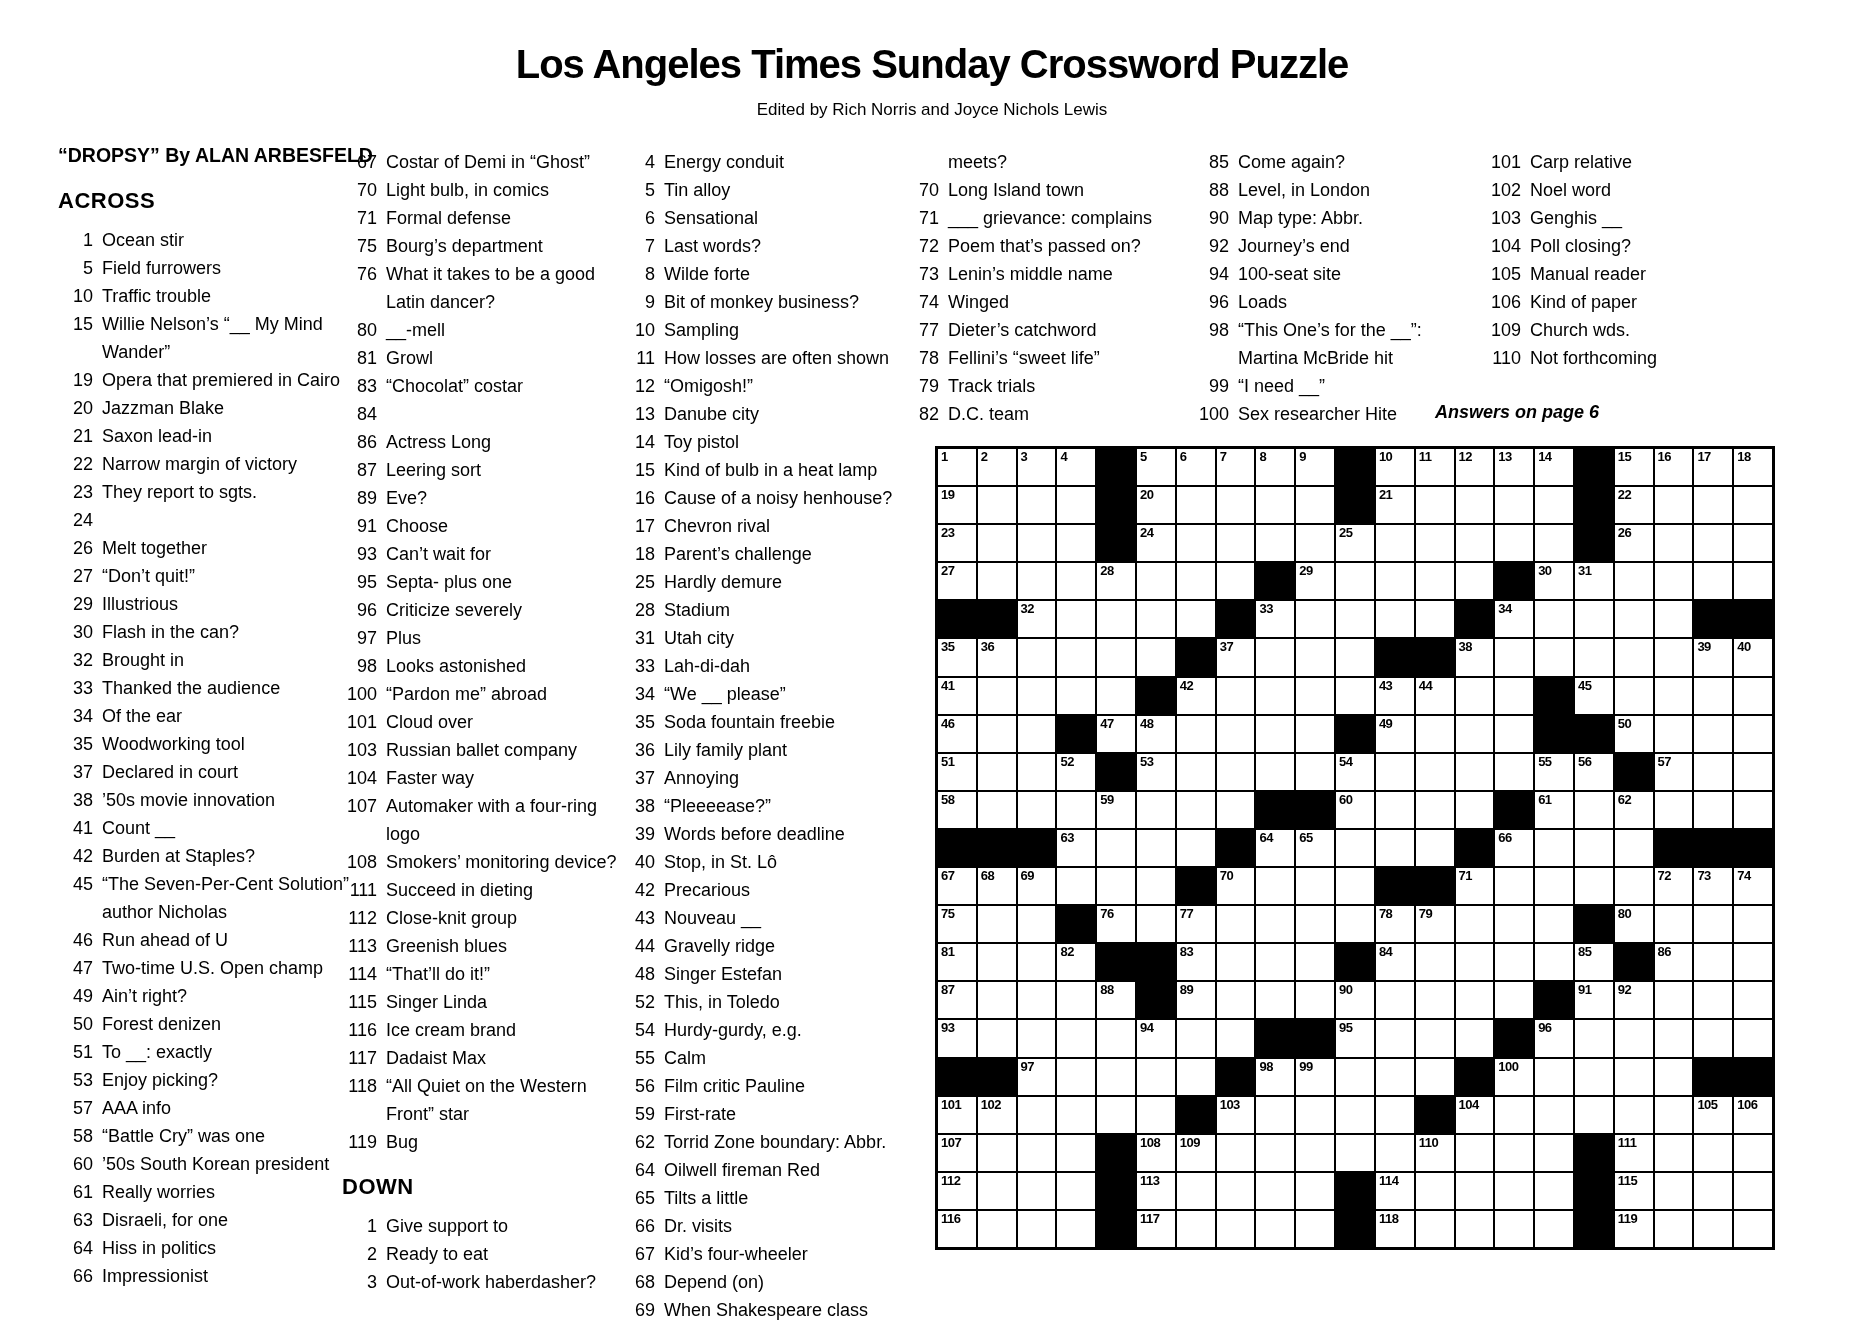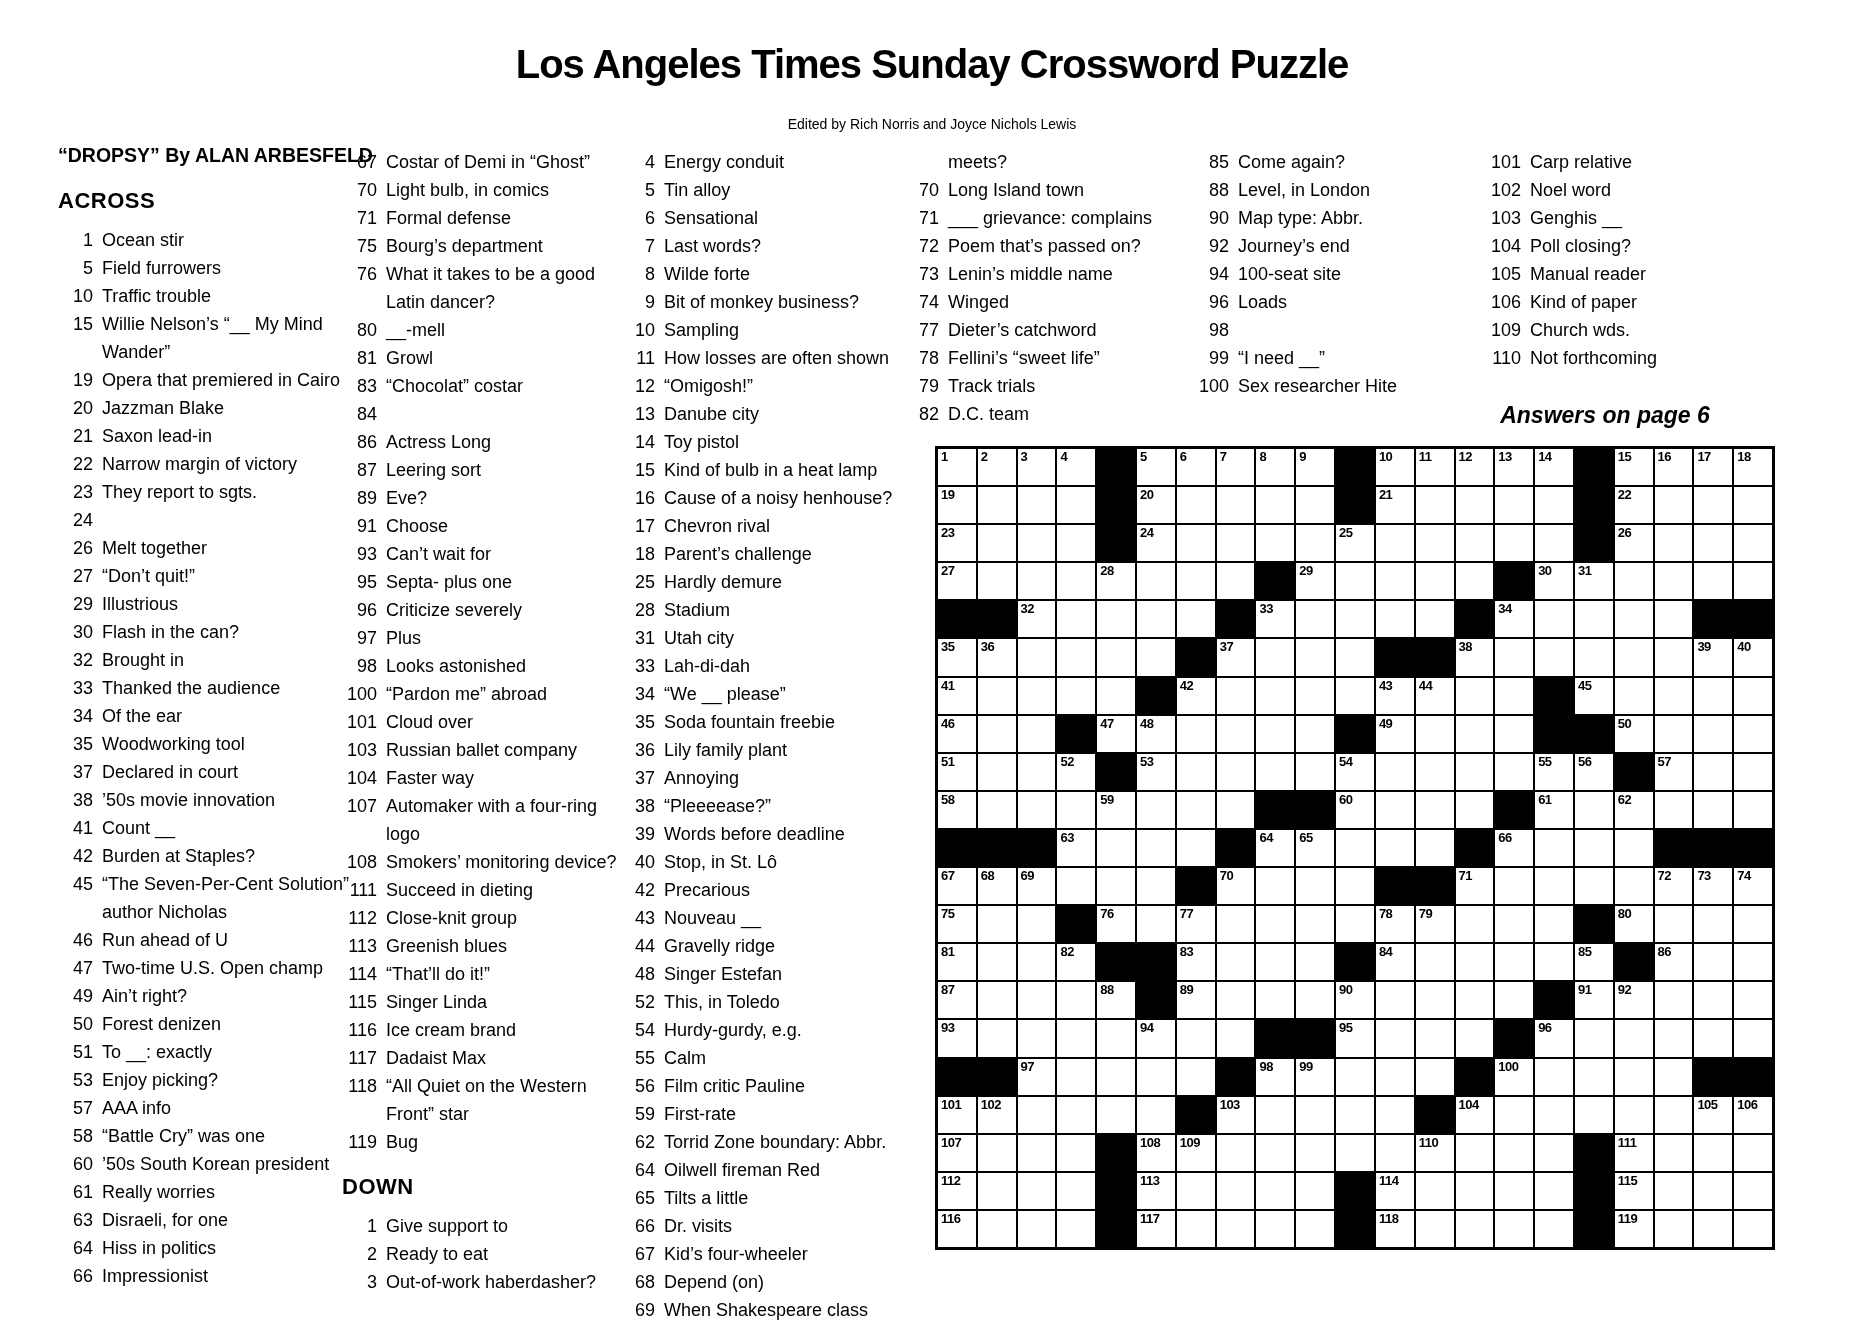--- a/index.html
+++ b/index.html
@@ -1,31 +1,31 @@
 <!DOCTYPE html>
 <html><head>
 <meta charset="utf-8">
 <style>
   html,body{margin:0;padding:0;background:#fff;}
   body{width:1864px;height:1342px;position:relative;font-family:"Liberation Sans","DejaVu Sans",sans-serif;color:#000;overflow:hidden;}
   #title{position:absolute;top:42px;left:0;width:100%;text-align:center;font-size:40px;font-weight:bold;letter-spacing:-1px;}
-  #subtitle{position:absolute;top:116px;left:0;width:100%;text-align:center;font-size:14px;}
+  #subtitle{position:absolute;top:100px;left:0;width:100%;text-align:center;font-size:17px;}
   .col{position:absolute;top:148px;}
   #col1{left:56px;width:300px;top:140px;}
   #col2{left:340px;width:294px;}
   #col3{left:618px;width:298px;}
   #col4{left:902px;width:262px;}
   #col5{left:1192px;width:256px;}
   #col6{left:1484px;width:262px;}
   .clue{display:flex;font-size:18px;line-height:28px;}
   .clue .n{width:46px;text-align:right;padding-right:9px;box-sizing:border-box;flex:none;}
   .clue .t{flex:1;}
   .byline{font-weight:bold;font-size:19.5px;line-height:30px;padding-left:2px;white-space:nowrap;}
   .section{font-weight:bold;font-size:22px;line-height:30px;margin:16px 0 10px 2px;letter-spacing:.5px;}
-  #answers-note{position:absolute;top:402px;left:1435px;width:340px;text-align:center;font-weight:bold;font-style:italic;font-size:23px;}
+  #answers-note{position:absolute;top:402px;left:1435px;width:340px;text-align:left;font-weight:bold;font-style:italic;font-size:18px;}
   #grid{position:absolute;left:935px;top:446px;width:840px;height:804px;background:#000;border:3px solid #000;box-sizing:border-box;display:grid;grid-template-columns:repeat(21,1fr);grid-template-rows:repeat(21,1fr);gap:2px;}
   .cell{background:#fff;position:relative;}
   .cell.b{background:#000;}
   .cell .num{position:absolute;top:0px;left:3px;font-size:13px;font-weight:700;letter-spacing:-0.5px;line-height:15px;}
 </style>
 </head>
 <body>
 
 <div id="title">Los Angeles Times Sunday Crossword Puzzle</div>
 <div id="subtitle">Edited by Rich Norris and Joyce Nichols Lewis</div>
@@ -555,20 +555,21 @@
     <div class="clue">
       <span class="n">94</span>
       <span class="t">100-seat site</span>
     </div>
     <div class="clue">
       <span class="n">96</span>
       <span class="t">Loads</span>
     </div>
     <div class="clue">
       <span class="n">98</span>
+      <span class="t">“This One’s for the __”: Martina McBride hit</span>
     </div>
     <div class="clue">
       <span class="n">99</span>
       <span class="t">“I need __”</span>
     </div>
     <div class="clue">
       <span class="n">100</span>
       <span class="t">Sex researcher Hite</span>
     </div>
   </div>

